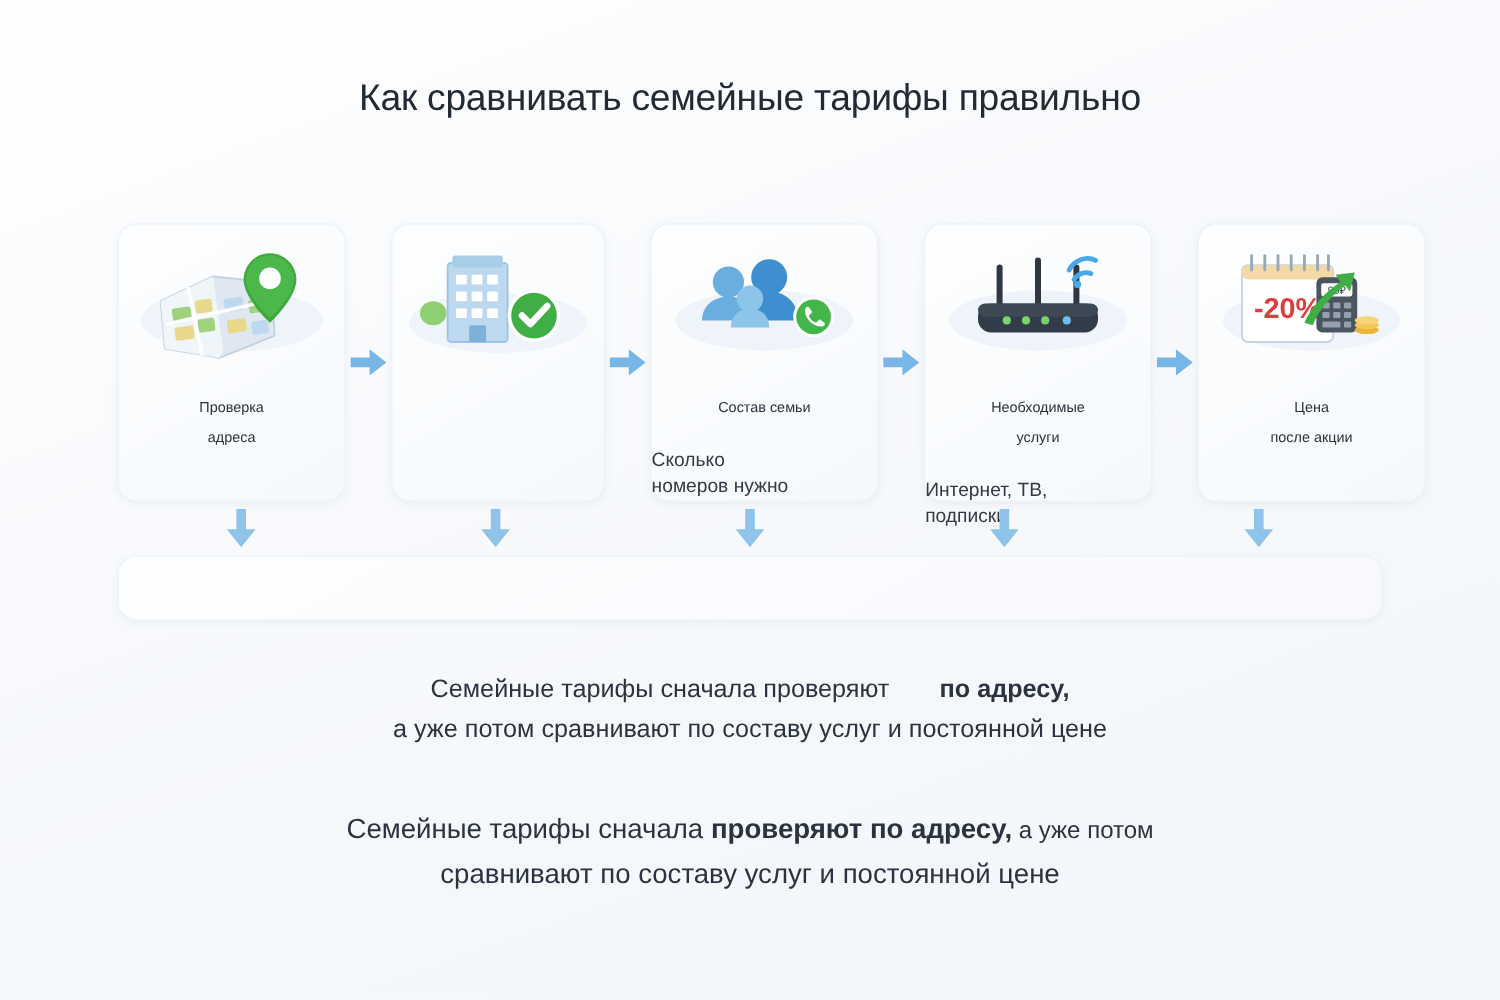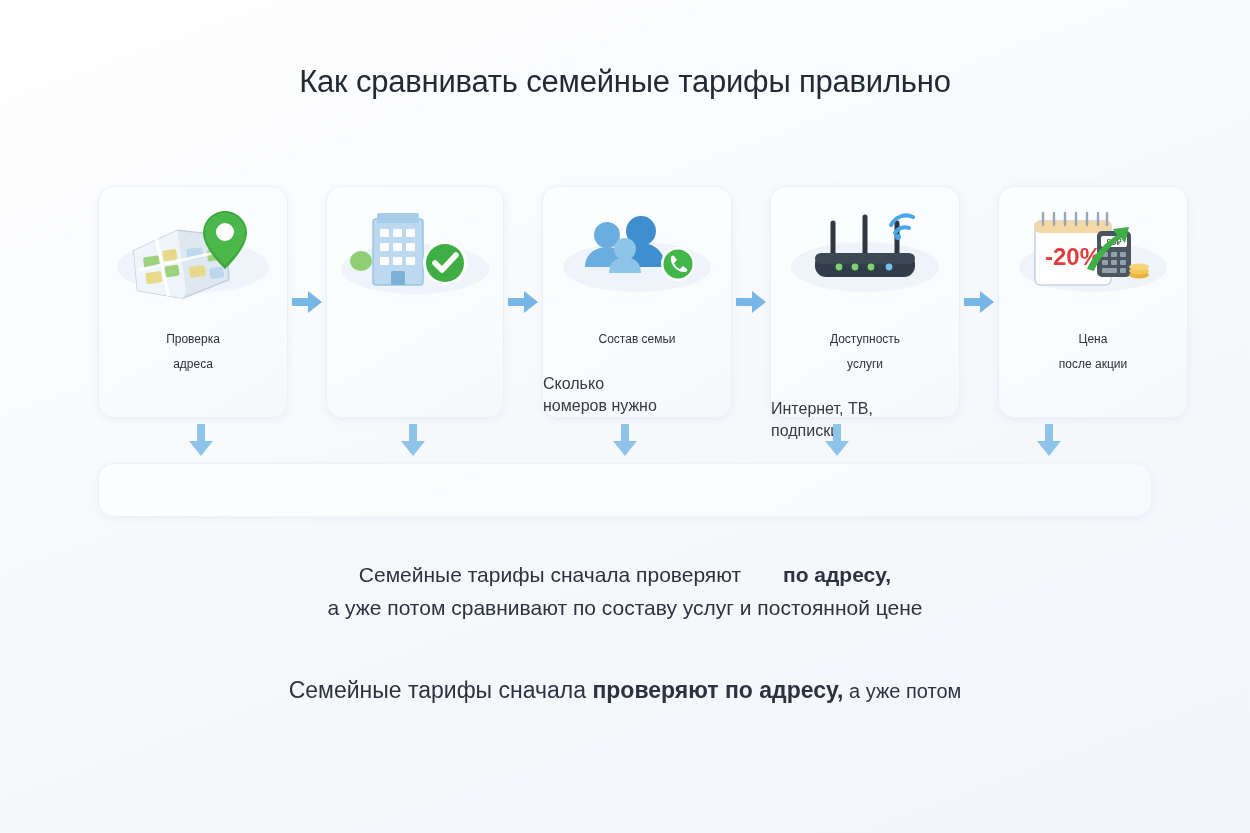--- a/index.html
+++ b/index.html
@@ -285,21 +285,21 @@
           <circle cx="94" cy="62" r="3.4" fill="#7bd46a"></circle>
           <circle cx="112" cy="62" r="3.4" fill="#6fc0f0"></circle>
           <g transform="translate(112,2)" fill="none" stroke="#4aa8e8" stroke-width="4" stroke-linecap="round">
             <path d="M2 18 C6 10 16 6 24 10"></path>
             <path d="M6 26 C9 21 15 19 20 21"></path>
           </g>
           <circle cx="121" cy="32" r="3" fill="#4aa8e8"></circle>
         </svg>
       </div>
       <div class="card-label">
-        <span>Доступность</span><br>
+        <span>Необходимые</span><br>
         <span>услуги</span>
       </div>
       <div class="card-sub">
         <span>Интернет, ТВ,</span><br>
         <span>подписки</span>
       </div>
     </div>
 
     <div class="arrow-h">
       <svg width="30" height="22" viewBox="0 0 30 22">
@@ -394,15 +394,16 @@
     <span></span>
   </div>
 
   <div class="caption-a">
     <span>Семейные тарифы сначала проверяют </span><b>по адресу,</b><br>
     <span>а уже потом сравнивают по составу услуг и постоянной цене</span>
   </div>
 
   <div class="caption-b">
     <span>Семейные тарифы сначала </span><span class="strong">проверяют по адресу,</span><span class="small"> а уже потом</span><br>
+    <span>сравнивают по составу услуг и постоянной цене</span>
   </div>
 
 </div>
 
 </body></html>

